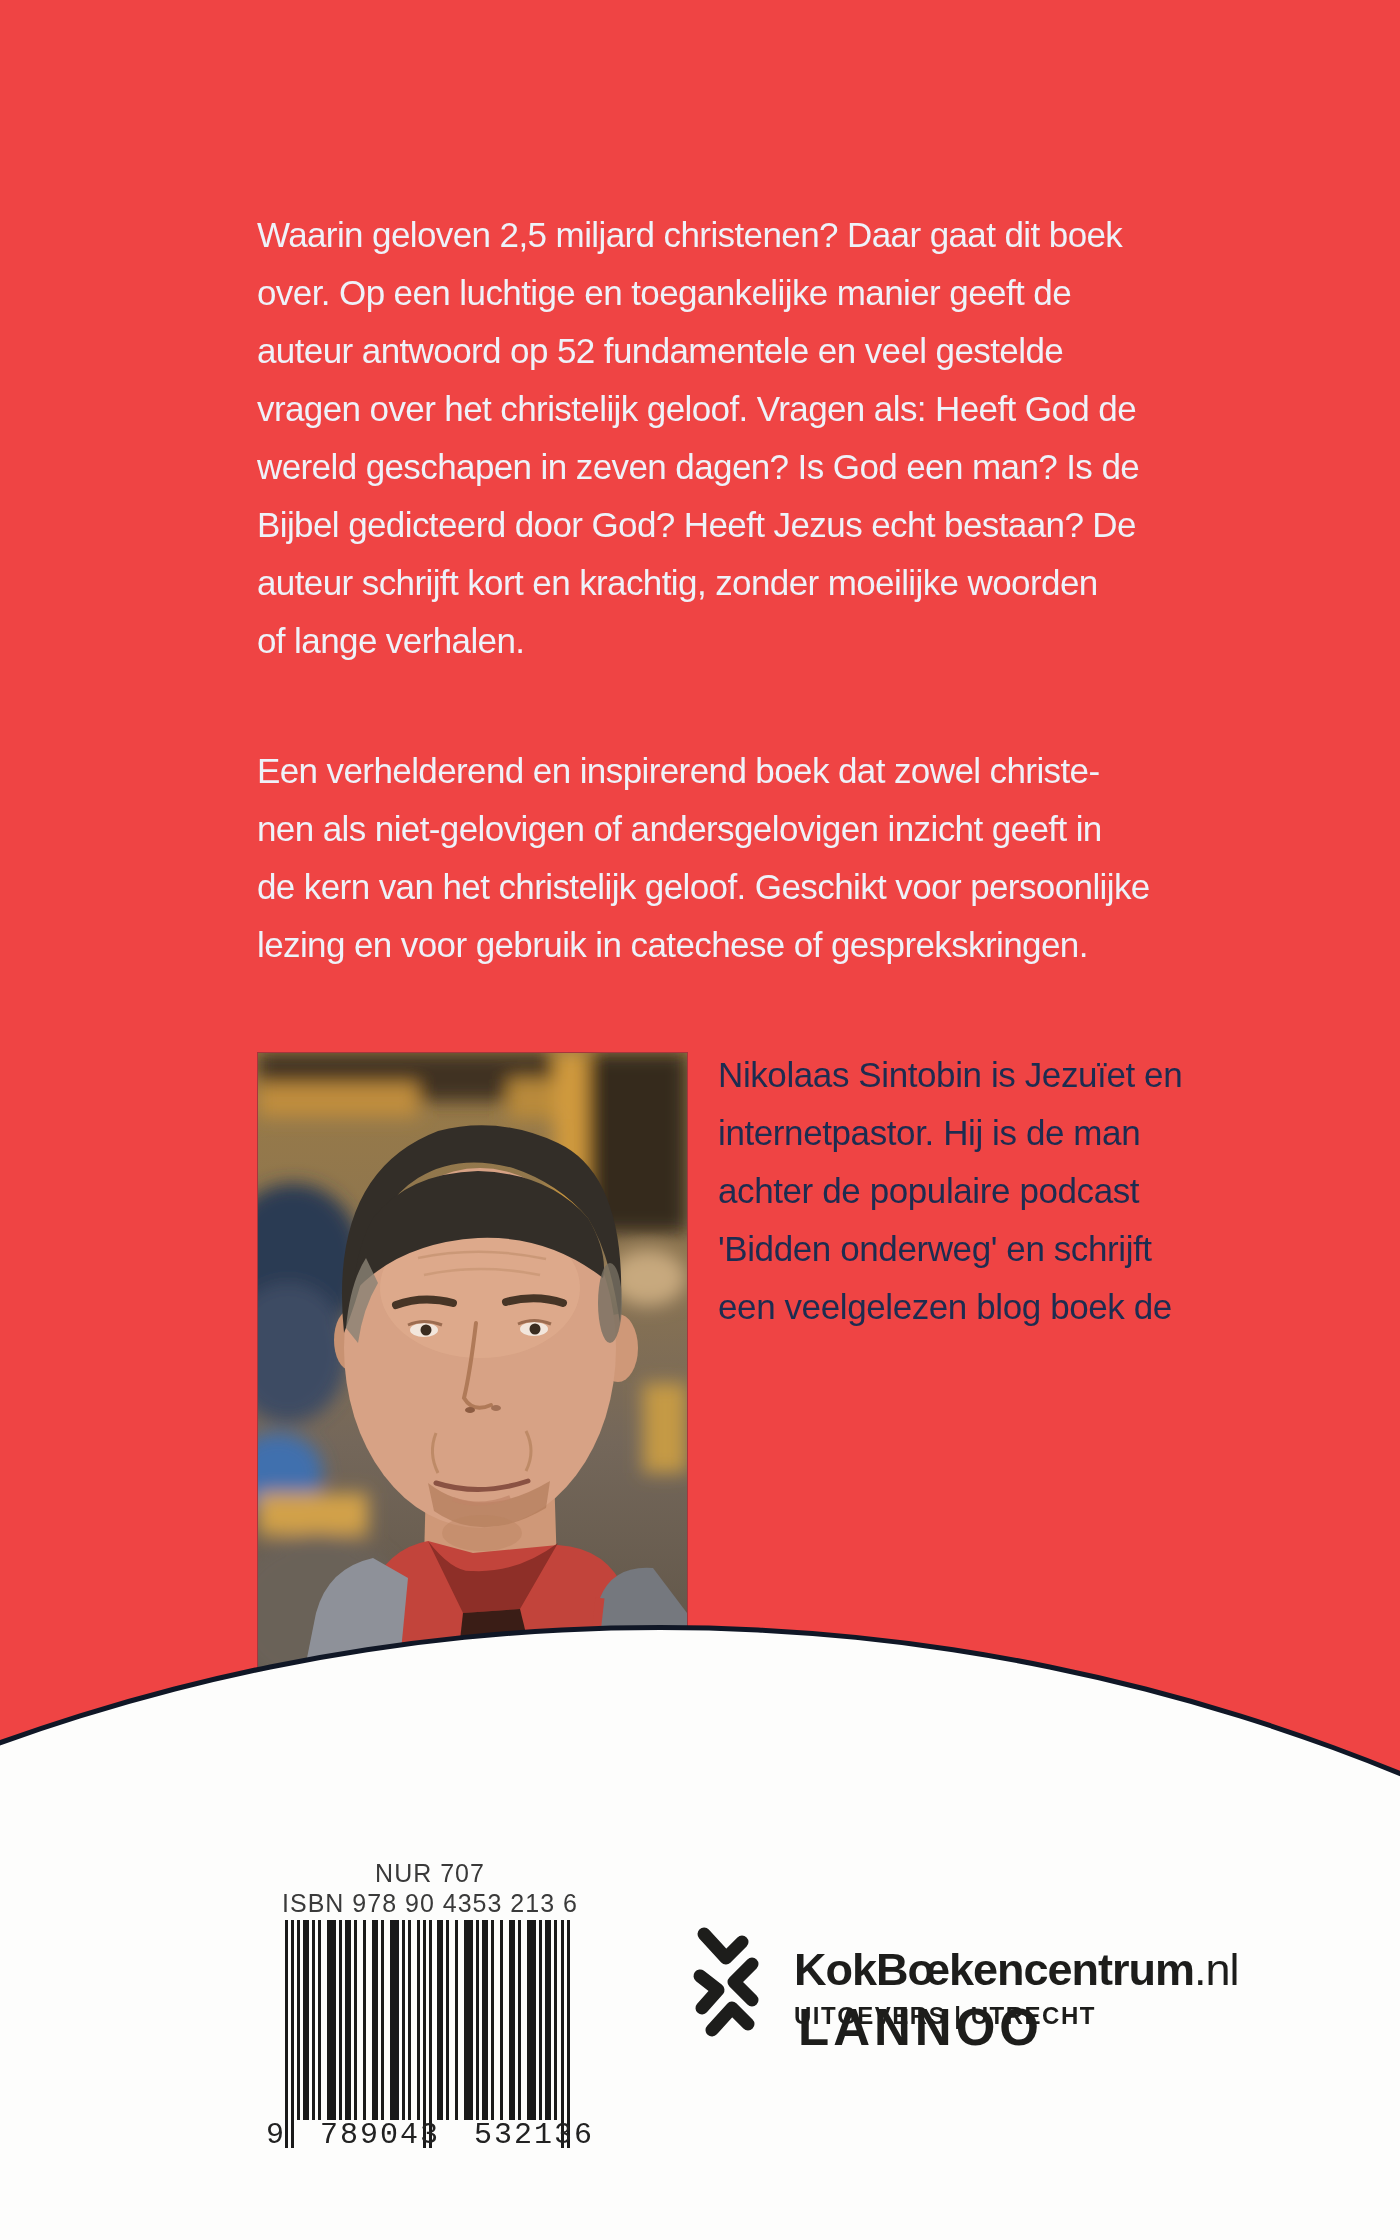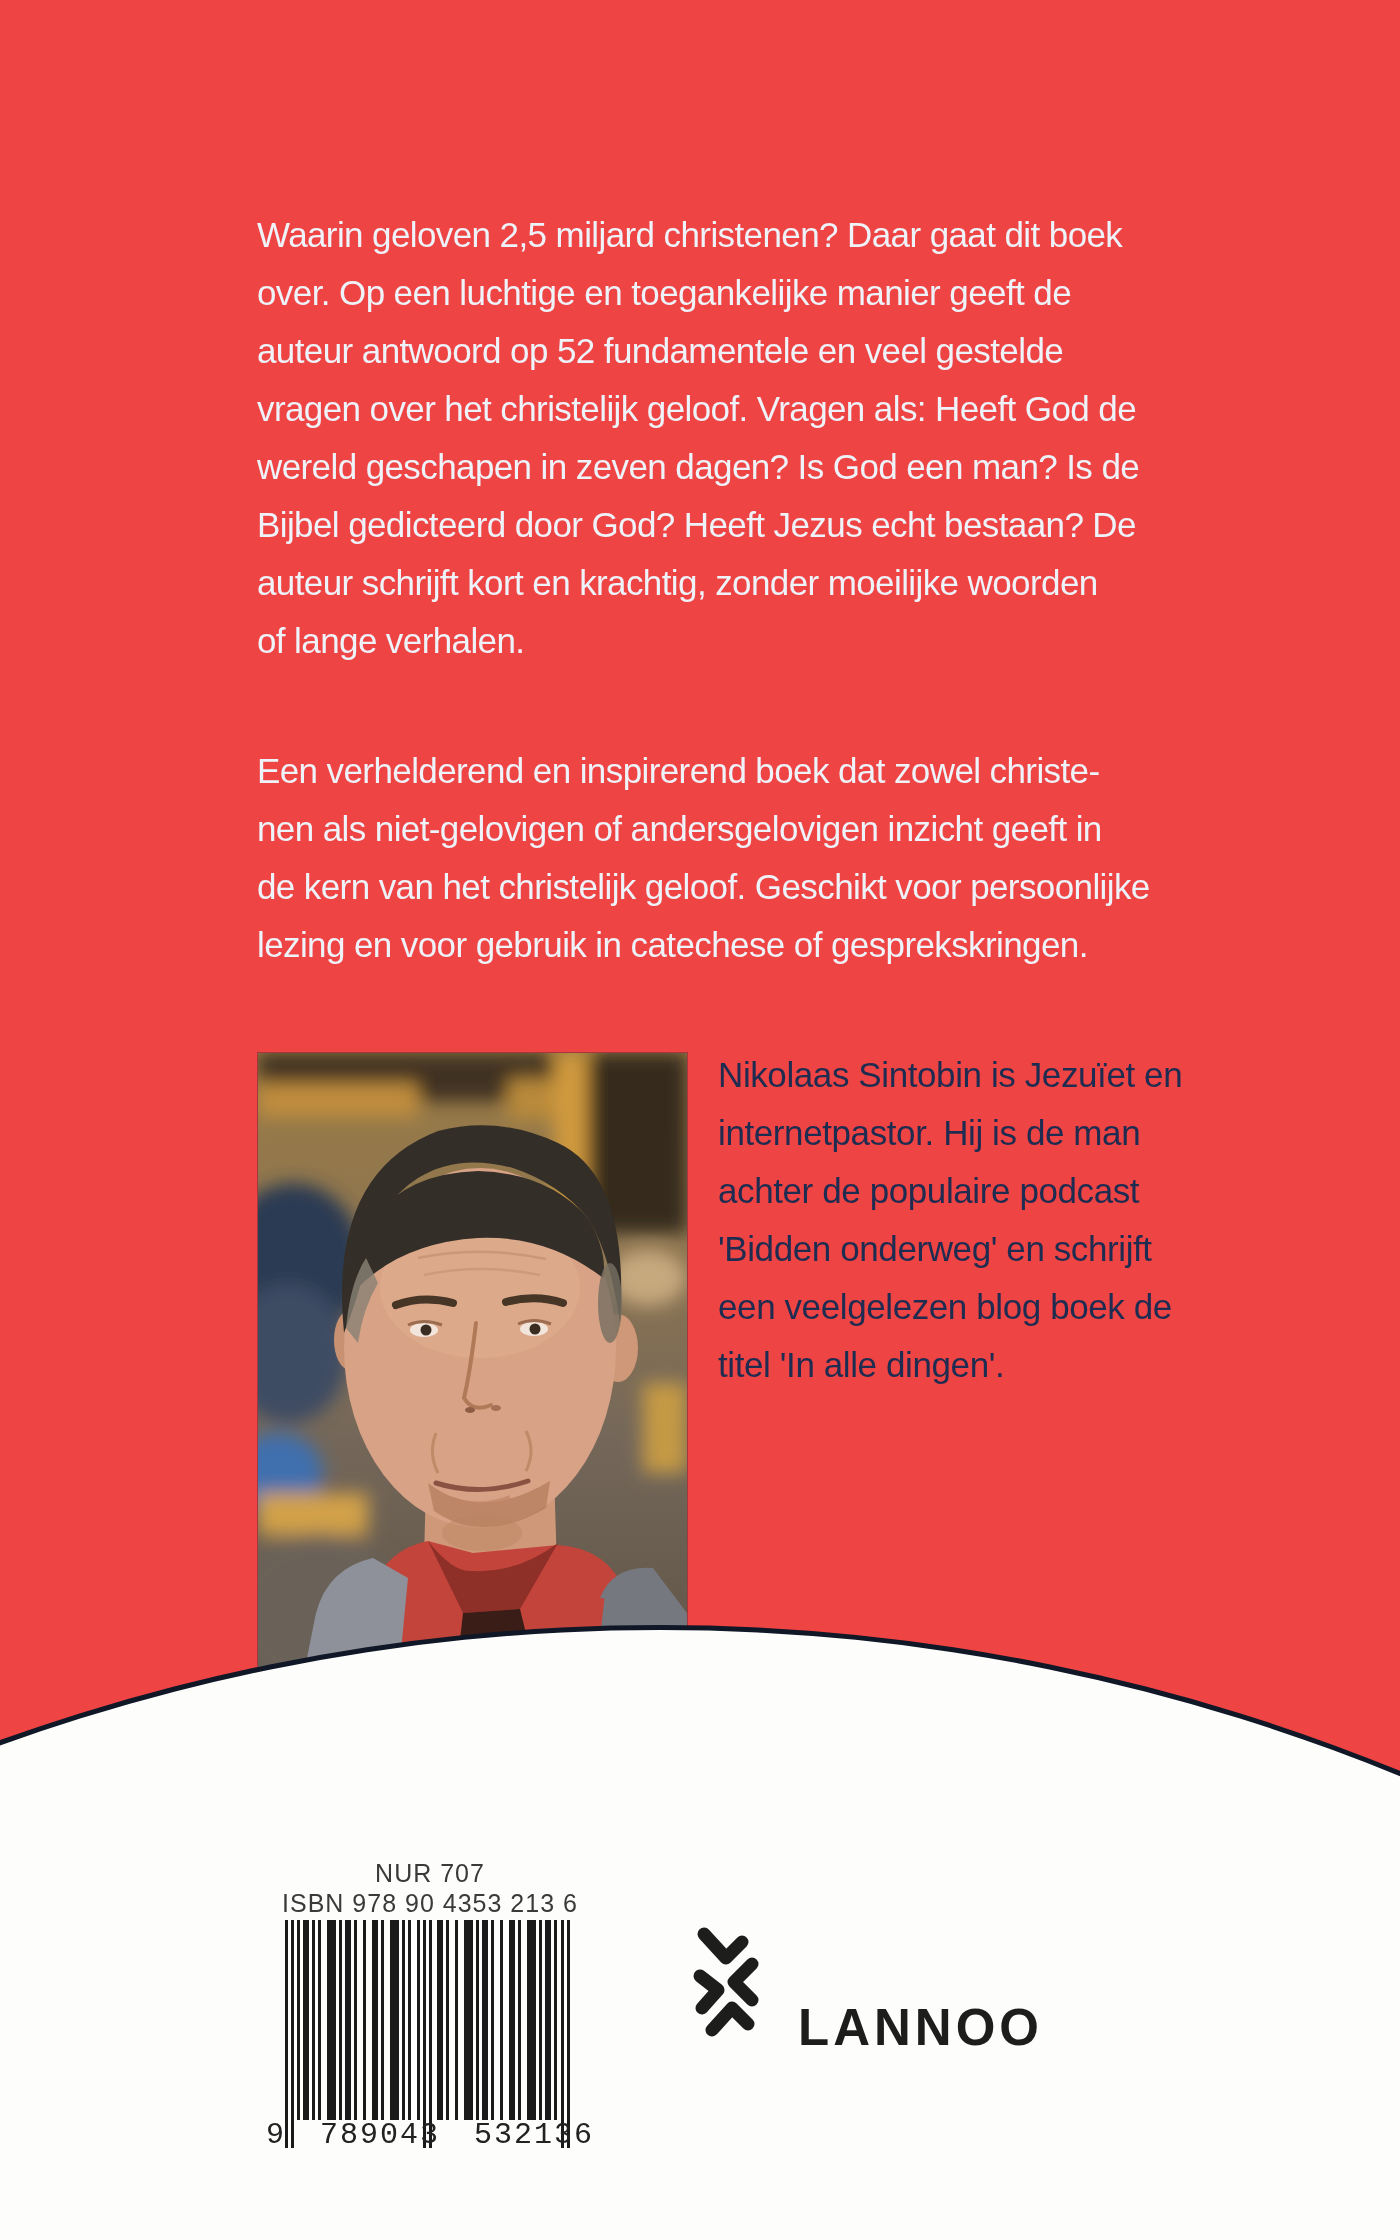--- a/index.html
+++ b/index.html
@@ -222,27 +222,32 @@
 
     <svg class="publisher-icon" width="76" height="118" viewBox="0 0 76 118">
       <g stroke="#1d1d1b" stroke-width="13" stroke-linecap="round" stroke-linejoin="round" fill="none">
         <path d="M14 10 L36 34 L52 18"></path>
         <path d="M62 40 L44 58 L62 76"></path>
         <path d="M10 52 L28 66 L12 84"></path>
         <path d="M22 106 L42 84 L58 100"></path>
       </g>
     </svg>
 
+    <div class="publisher-text">
+      <div>
+        <span class="publisher-name">KokBœkencentrum</span><span class="publisher-suffix">.nl</span>
+      </div>
+      <div class="publisher-tagline">UITGEVERS | UTRECHT</div>
+    </div>
 
     <div class="imprint">LANNOO</div>
 
   </div>
 
   <div class="bio">
     <div class="line">Nikolaas Sintobin is Jezuïet en</div>
     <div class="line">internetpastor. Hij is de man</div>
     <div class="line">achter de populaire podcast</div>
     <div class="line">'Bidden onderweg' en schrijft</div>
     <div class="line">een veelgelezen blog boek de</div>
-    <div class="line">titel 'In alle dingen'.</div>
   </div>
 
 </div>
 
 </body></html>

